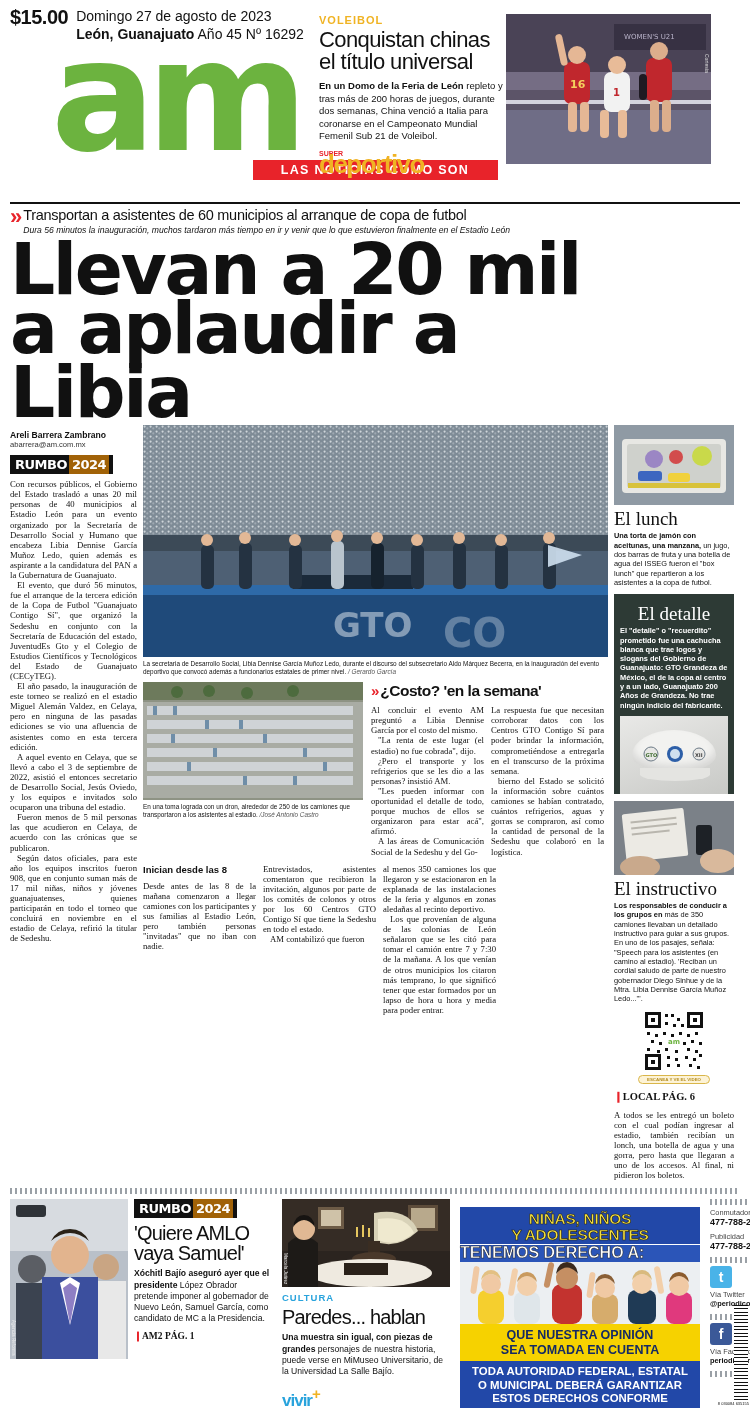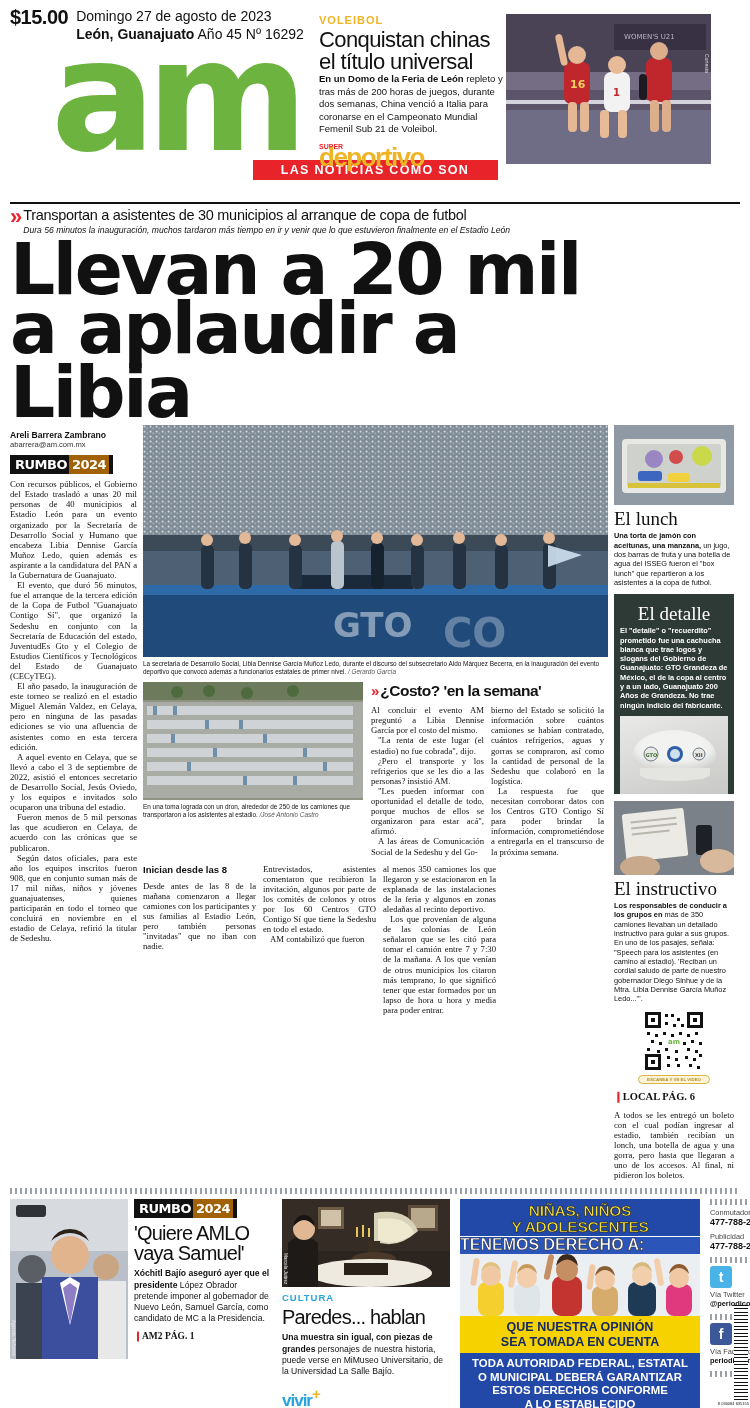--- a/index.html
+++ b/index.html
@@ -38,21 +38,21 @@
     background:#e8232a; color:#fff; font-weight:bold; font-size:12.5px;
     letter-spacing:1.3px; text-align:center; padding:3px 10px;
     width:245px; margin:2px auto 0 auto;
   }
 
   
   #volley { position:absolute; left:319px; top:14px; width:405px; display:flex; gap:2px; }
   .v-left { width:185px; }
   .kicker-yellow { color:#f0b323; font-weight:bold; font-size:11px; letter-spacing:1px; }
   .v-head { font-size:22px; line-height:1.0; font-weight:400; margin-top:3px; letter-spacing:-0.6px;}
-  .v-body { font-size:9.5px; line-height:1.32; margin-top:0; }
+  .v-body { font-size:9.5px; line-height:1.32; margin-top:7px; }
   .v-body b { font-weight:bold; }
   .deportivo {
     margin-top:8px; font-weight:bold; font-size:26px; color:#f0b323;
     letter-spacing:-1.5px; line-height:0.8; position:relative;
   }
   .deportivo .mini { display:block; font-size:7px; color:#e8232a; letter-spacing:0; margin-bottom:-2px;}
   .v-photo { width:205px; height:150px; position:relative; overflow:hidden;
     background:linear-gradient(165deg,#6b5f7a 0%,#4a4356 40%,#3b3547 100%); }
   .credit-v { position:absolute; right:1px; top:40px; font-size:5px; color:#ddd;
      writing-mode:vertical-rl; }
@@ -133,21 +133,21 @@
   .b-photo { background:linear-gradient(160deg,#8f98a6,#c3c9d1 45%,#3e4a63); }
   .b-head { font-size:20px; line-height:1.0; letter-spacing:-0.8px; }
   .b-body { font-size:8.6px; line-height:1.3; margin-top:5px; }
   .b-body b { font-weight:bold; }
   .kicker-blue { color:#29a3dc; font-weight:bold; font-size:9.5px; letter-spacing:1px; }
   .vivir { font-weight:bold; font-size:17px; color:#29a3dc; letter-spacing:-1px; }
   .vivir sup { color:#f0b323; font-size:15px; }
 
   
   #ad { width:240px; }
-  .ad-top { background:#2248a8; text-align:center; padding:4px 2px 2px 2px; }
+  .ad-top { background:#2248a8; text-align:center; padding:4px 2px 2px 2px;margin-top:8px; }
   .ad-t1 { color:#f5e03c; font-weight:bold; font-size:15.5px; line-height:1; letter-spacing:-0.3px;
       -webkit-text-stroke:0.6px #1a1a1a; }
   .ad-t2 { color:#fff; font-weight:bold; font-size:16px; line-height:1.05; margin-top:1px;
       -webkit-text-stroke:0.5px #1a1a1a; background:#2b55b8;}
   .ad-kids { height:62px; background:linear-gradient(180deg,#eef2f6,#dfe6ec); position:relative; overflow:hidden;}
   .ad-yellow { background:#f6d200; text-align:center; color:#152a63; font-weight:bold;
       font-size:12.5px; line-height:1.15; padding:4px 2px; }
   .ad-blue { background:#2248a8; color:#fff; font-weight:bold; text-align:center;
       font-size:11.4px; line-height:1.2; padding:4px 2px 6px 2px; }
 
@@ -241,21 +241,21 @@
       <div class="credit-v">Cortesía</div>
     </div>
   </div>
 </div>
 
 <div id="toprule"></div>
 
 <div id="antetitulo">
   <div class="chev">»</div>
   <div>
-    <div class="ante-1">Transportan a asistentes de 30 municipios al arranque de copa de futbol</div>
+    <div class="ante-1">Transportan a asistentes de 60 municipios al arranque de copa de futbol</div>
     <div class="ante-2">Dura 56 minutos la inauguración, muchos tardaron más tiempo en ir y venir que lo que estuvieron finalmente en el Estadio León</div>
   </div>
 </div>
 
 <div id="bighead">
   <div class="l1">Llevan a 20 mil</div>
   <div class="l2">a aplaudir a Libia</div>
 </div>
 
 <div id="mainarea">
@@ -381,22 +381,22 @@
             </div>
             <div style="display:flex; gap:7px; margin-top:5px;">
               <div class="bodytxt" style="width:113px;">
                 <p>Al concluir el evento AM preguntó a Libia Dennise García por el costo del mismo.</p>
                 <p>"La renta de este lugar (el estadio) no fue cobrada", dijo.</p>
                 <p>¿Pero el transporte y los refrigerios que se les dio a las personas? insistió AM.</p>
                 <p>"Les pueden informar con oportunidad el detalle de todo, porque muchos de ellos se organizaron para estar acá", afirmó.</p>
                 <p>A las áreas de Comunicación Social de la Sedeshu y del Go-</p>
               </div>
               <div class="bodytxt" style="width:113px;">
+                <p>La respuesta fue que necesitan corroborar datos con los Centros GTO Contigo Sí para poder brindar la información, comprometiéndose a entregarla en el transcurso de la próxima semana.</p>
                 <p>bierno del Estado se solicitó la información sobre cuántos camiones se habían contratado, cuántos refrigerios, aguas y gorras se compraron, así como la cantidad de personal de la Sedeshu que colaboró en la logística.</p>
-                <p>La respuesta fue que necesitan corroborar datos con los Centros GTO Contigo Sí para poder brindar la información, comprometiéndose a entregarla en el transcurso de la próxima semana.</p>
               </div>
             </div>
           </div>
         </div>
 
         <div style="display:flex; gap:7px; margin-top:7px;">
           <div style="width:113px;">
             <div class="sub-head">Inician desde las 8</div>
             <div class="bodytxt" style="margin-top:6px;">
               <p>Desde antes de las 8 de la mañana comenzaron a llegar camiones con los participantes y sus familias al Estadio León, pero también personas "invitadas" que no iban con nadie.</p>

